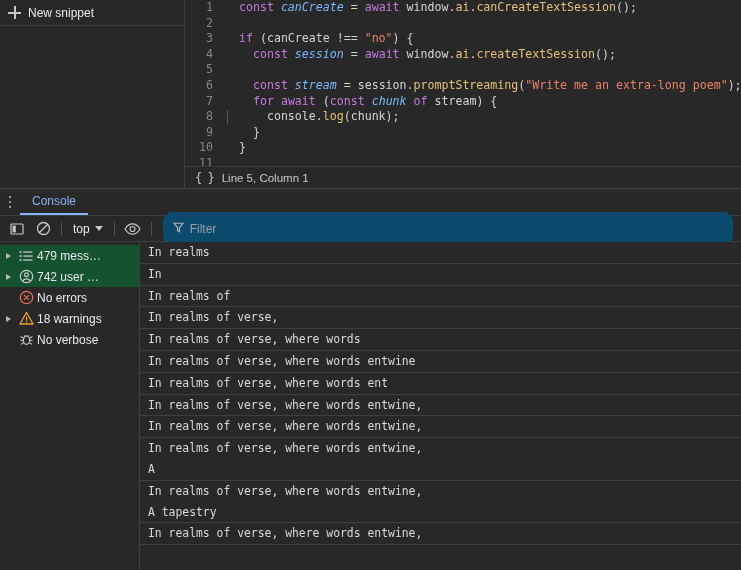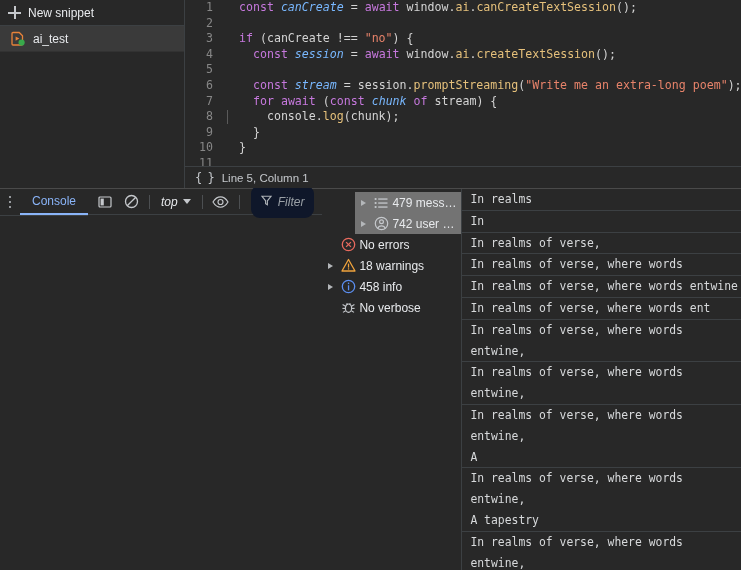--- a/index.html
+++ b/index.html
@@ -69,21 +69,21 @@
   .status {
     height: 22px; flex: 0 0 22px;
     display: flex; align-items: center; gap: 8px;
     padding: 0 10px; background: #282828;
     border-top: 1px solid #3c4043;
     color: #c5c8cc; font-size: 11.5px;
   }
   .braces { color: #c5c8cc; font-family: "DejaVu Sans Mono", monospace; font-size: 12px; letter-spacing: -1px; }
 
   
-  .drawer { flex: 1; display: flex; flex-direction: row; background: #282828; border-top: 1px solid #4a4a4a; min-height: 0; }
+  .drawer { flex: 1; display: flex; flex-direction: column; background: #282828; border-top: 1px solid #4a4a4a; min-height: 0; }
 
   .tabbar {
     height: 27px; flex: 0 0 27px;
     display: flex; align-items: stretch;
     background: #282828; border-bottom: 1px solid #3c4043;
   }
   .kebab { width: 20px; display: flex; align-items: center; justify-content: center; }
   .kebab span {
     width: 2.5px; height: 2.5px; border-radius: 50%; background: #bdc1c6;
     display: block; margin: 1.2px 0;
@@ -93,48 +93,47 @@
     display: flex; align-items: center; padding: 0 12px;
     color: #8ab4f8; font-size: 12px;
     border-bottom: 2px solid #8ab4f8;
   }
 
   .toolbar {
     height: 26px; flex: 0 0 26px;
     display: flex; align-items: center; gap: 0px;
     padding: 0 4px; background: #282828;
     border-bottom: 1px solid #3c4043;
-    font-style: italic;
   }
   .tb-btn { width: 26px; height: 22px; display: flex; align-items: center; justify-content: center; }
   .tb-sep { width: 1px; height: 14px; background: #4c4f52; margin: 0 5px; }
   .ctx {
     display: flex; align-items: center; gap: 5px;
     color: #e8eaed; font-size: 12px; padding: 0 6px; height: 20px;
   }
   .caret { width: 0; height: 0; border-left: 4px solid transparent; border-right: 4px solid transparent; border-top: 5px solid #c5c8cc; }
   .filter {
     flex: 1; height: 33px; margin-left: 6px; margin-right: 4px;
-    background: #0f172a; border-radius: 9px;
+    background: #0c4a6e; border-radius: 9px;
     display: flex; align-items: center; gap: 6px; padding: 0 10px;
     color: #9aa0a6; font-size: 12px;
   }
 
   .console-body { flex: 1; display: flex; min-height: 0; background: #282828; }
 
   .cside {
     width: 140px; flex: 0 0 140px;
     border-right: 1px solid #3c4043;
     background: #282828; padding-top: 3px;
   }
   .crow {
     height: 21px; display: flex; align-items: center;
     color: #e8eaed; font-size: 12px; padding-left: 2px;
   }
-  .crow.sel { background: #737373; margin-left: 33px; }
+  .crow.sel { background: #14532d; }
   .arrow {
     width: 13px; flex: 0 0 13px; display: flex; align-items: center; justify-content: center;
   }
   .arrow i {
     width: 0; height: 0; border-top: 3.5px solid transparent;
     border-bottom: 3.5px solid transparent; border-left: 5px solid #b4b7ba; display: block;
   }
   .cicon { width: 22px; flex: 0 0 22px; display: flex; align-items: center; justify-content: center; }
   .clabel { white-space: nowrap; overflow: hidden; }
 
@@ -151,30 +150,20 @@
 <body>
 
 <div class="app">
 
   <div class="sources">
 
     <div class="snip-sidebar">
       <div class="snip-new">
         <span class="plus-ic"></span>
         <span>New snippet</span>
-      </div>
-      <div class="snip-item">
-        <span class="script-ic">
-          <svg width="16" height="16" viewBox="0 0 16 16">
-            <path d="M3 1.5 h6.2 L12.5 4.8 V13 a1 1 0 0 1 -1 1 H3 a1 1 0 0 1 -1 -1 V2.5 a1 1 0 0 1 1 -1 z" fill="none" stroke="#e8833a" stroke-width="1.3"></path>
-            <path d="M5.6 5.4 L9.4 7.6 L5.6 9.8 Z" fill="#e8833a"></path>
-            <circle cx="11.6" cy="11.6" r="3.1" fill="#38a94b"></circle>
-          </svg>
-        </span>
-        <span>ai_test</span>
       </div>
       <div class="snip-rest"></div>
     </div>
 
     <div class="editor">
       <div class="code-area" id="code-area">
           <div class="cl"><span class="ln">1</span><span class="gut"></span><span class="src"><span class="kw">const</span><span class="pln"> </span><span class="var">canCreate</span><span class="pln"> = </span><span class="kw">await</span><span class="pln"> window.</span><span class="prop">ai</span><span class="pln">.</span><span class="prop">canCreateTextSession</span><span class="pln">();</span></span></div>
           <div class="cl"><span class="ln">2</span><span class="gut"></span><span class="src"></span></div>
           <div class="cl"><span class="ln">3</span><span class="gut"></span><span class="src"><span class="kw">if</span><span class="pln"> (canCreate !== </span><span class="str">"no"</span><span class="pln">) {</span></span></div>
           <div class="cl"><span class="ln">4</span><span class="gut"></span><span class="src"><span class="pln">  </span><span class="kw">const</span><span class="pln"> </span><span class="var">session</span><span class="pln"> = </span><span class="kw">await</span><span class="pln"> window.</span><span class="prop">ai</span><span class="pln">.</span><span class="prop">createTextSession</span><span class="pln">();</span></span></div>
@@ -293,53 +282,41 @@
             <span class="cicon">
               <svg width="15" height="15" viewBox="0 0 15 15">
                 <path d="M7.5 1.5 L14 13 H1 Z" fill="none" stroke="#f0a33c" stroke-width="1.3" stroke-linejoin="round"></path>
                 <rect x="6.9" y="5.6" width="1.25" height="4" fill="#f0a33c"></rect>
                 <rect x="6.9" y="10.3" width="1.25" height="1.25" fill="#f0a33c"></rect>
               </svg>
             </span>
             <span class="clabel">18 warnings</span>
           </div>
           <div class="crow">
-            <span class="arrow">
-              <i></i>
-            </span>
-            <span class="cicon">
-              <svg width="15" height="15" viewBox="0 0 15 15">
-                <circle cx="7.5" cy="7.5" r="6.2" fill="none" stroke="#5b8ef0" stroke-width="1.3"></circle>
-                <rect x="6.9" y="6.3" width="1.3" height="5" fill="#5b8ef0"></rect>
-                <rect x="6.9" y="3.6" width="1.3" height="1.5" fill="#5b8ef0"></rect>
-              </svg>
-            </span>
-            <span class="clabel">458 info</span>
-          </div>
-          <div class="crow">
             <span class="arrow"></span>
             <span class="cicon">
               <svg width="15" height="15" viewBox="0 0 15 15">
                 <ellipse cx="7.5" cy="8.2" rx="3.1" ry="4.2" fill="none" stroke="#c5c8cc" stroke-width="1.2"></ellipse>
                 <line x1="4.4" y1="6.2" x2="1.6" y2="4.6" stroke="#c5c8cc" stroke-width="1.1"></line>
                 <line x1="10.6" y1="6.2" x2="13.4" y2="4.6" stroke="#c5c8cc" stroke-width="1.1"></line>
                 <line x1="4.4" y1="8.4" x2="1.4" y2="8.4" stroke="#c5c8cc" stroke-width="1.1"></line>
                 <line x1="10.6" y1="8.4" x2="13.6" y2="8.4" stroke="#c5c8cc" stroke-width="1.1"></line>
                 <line x1="4.6" y1="10.8" x2="2" y2="12.4" stroke="#c5c8cc" stroke-width="1.1"></line>
                 <line x1="10.4" y1="10.8" x2="13" y2="12.4" stroke="#c5c8cc" stroke-width="1.1"></line>
                 <line x1="5.7" y1="3.2" x2="6.6" y2="4.7" stroke="#c5c8cc" stroke-width="1.1"></line>
                 <line x1="9.3" y1="3.2" x2="8.4" y2="4.7" stroke="#c5c8cc" stroke-width="1.1"></line>
               </svg>
             </span>
             <span class="clabel">No verbose</span>
           </div>
         </div>
       <div class="cmsgs" id="cmsgs">
           <div class="msg">In realms</div>
           <div class="msg">In</div>
+          <div class="msg">In realms of</div>
           <div class="msg">In realms of verse,</div>
           <div class="msg">In realms of verse, where words</div>
           <div class="msg">In realms of verse, where words entwine</div>
           <div class="msg">In realms of verse, where words ent</div>
           <div class="msg">In realms of verse, where words entwine,</div>
           <div class="msg">In realms of verse, where words entwine,</div>
           <div class="msg">In realms of verse, where words entwine,
 A</div>
           <div class="msg">In realms of verse, where words entwine,
 A tapestry</div>

